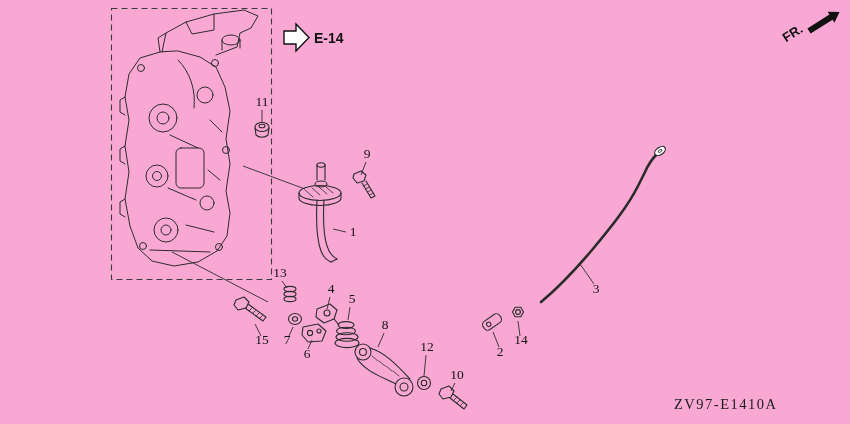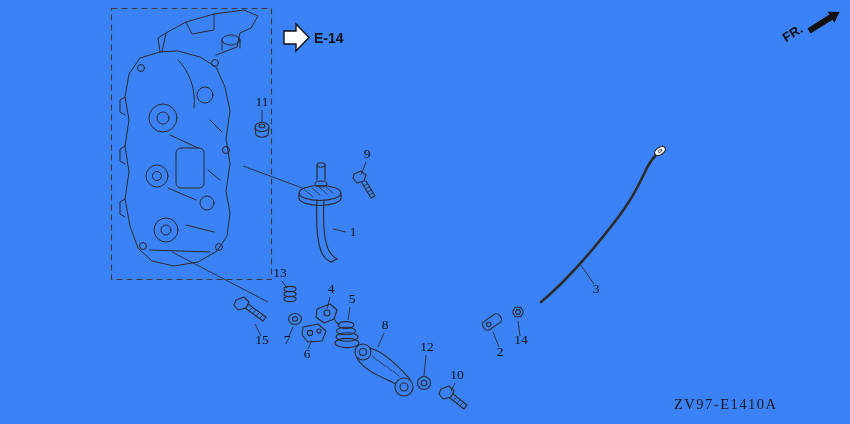--- a/index.html
+++ b/index.html
@@ -1,21 +1,21 @@
 <!DOCTYPE html>
 <html><head>
 <meta charset="utf-8">
 <style>
   * { box-sizing: border-box; }
   html, body { margin: 0; padding: 0; background: #ffffff; }
   .canvas {
     position: relative;
     width: 850px;
     height: 424px;
-    background: #3b82f6;
+    background: #f9a8d4;
     overflow: hidden;
     font-family: "Liberation Serif", serif;
   }
   .canvas svg { position: absolute; left: 0; top: 0; display: block; }
   .part-num  { font: 13.5px "Liberation Serif", serif; fill: #111; }
   .ref-label { font: bold 14px "Liberation Sans", sans-serif; fill: #111; }
   .fr-label  { font: bold 13px "Liberation Sans", sans-serif; fill: #111; }
   .code      { font: 14.5px "Liberation Serif", serif; fill: #1a1a1a; letter-spacing: 1.5px; }
 </style>
 </head>

